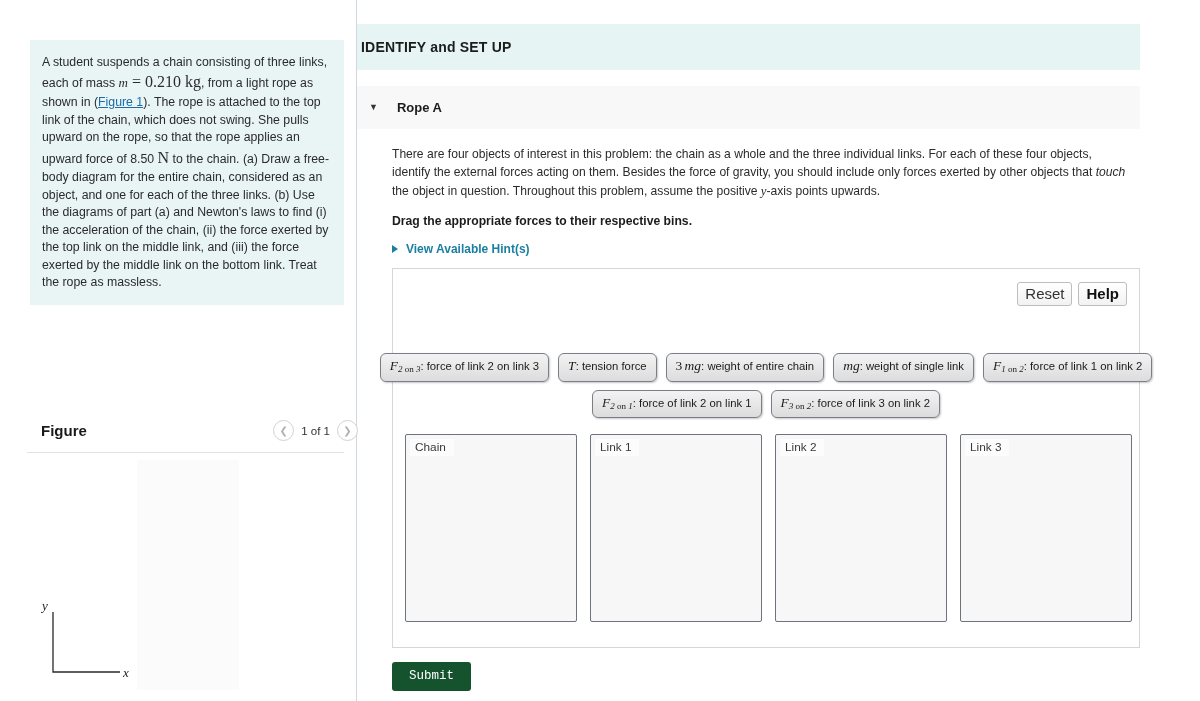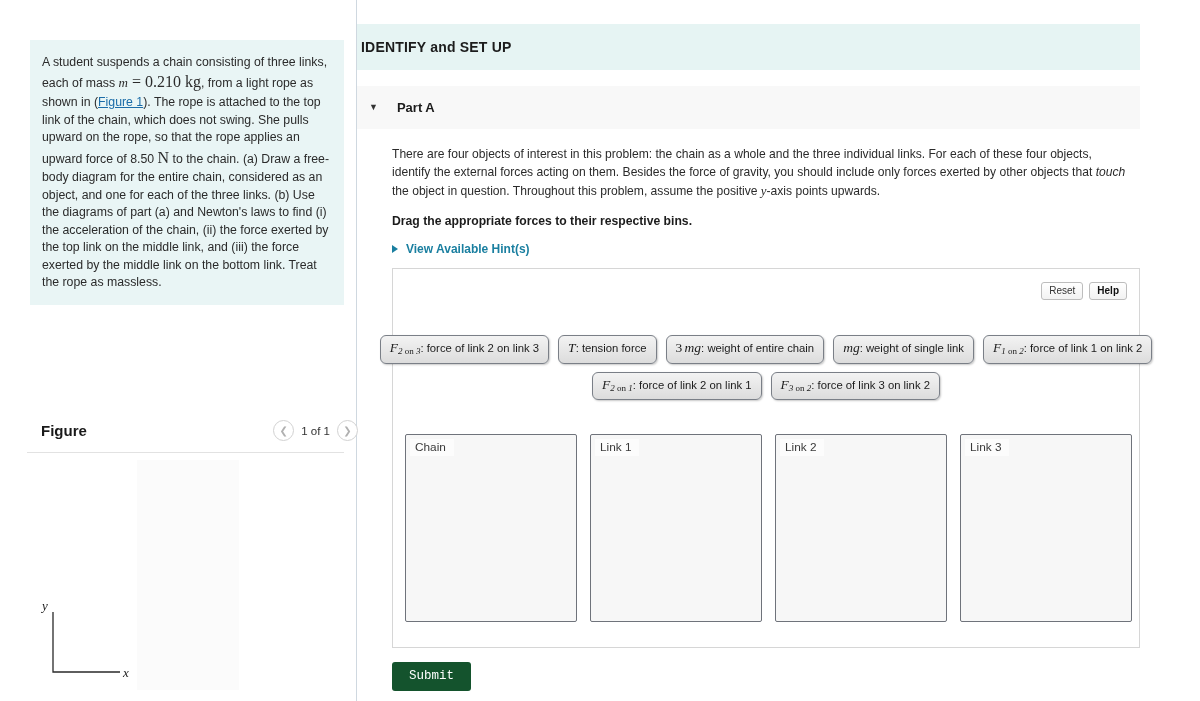--- a/index.html
+++ b/index.html
@@ -223,34 +223,34 @@
     background: #ffffff;
   }
   .tool-row {
     position: absolute;
     right: 12px;
     top: 13px;
     display: flex;
     gap: 6px;
   }
   .tool-btn {
-    font-size: 10px;
+    font-size: 15px;
     border: 1px solid #bdbdbd;
     border-radius: 3px;
     background: linear-gradient(#ffffff, #f2f2f2);
     padding: 2px 7px 3px 7px;
     cursor: pointer;
     color: #333;
   }
   .tool-btn.help { font-weight: bold; color:#111; }
 
   .chips-area {
     position: absolute;
     left: 0; right: 0;
-    top: 66px;
+    top: 84px;
   }
   .chip-row {
     display: flex;
     justify-content: center;
     gap: 9px;
     margin-bottom: 8px;
   }
   .chip {
     border: 1px solid #7a7f87;
     border-radius: 6px;
@@ -374,21 +374,21 @@
       </svg>
     </div>
   </div>
 
   <div class="right-col">
 
     <div class="identify-bar">IDENTIFY and SET UP</div>
 
     <div class="part-bar">
       <span class="caret">▼</span>
-      <span class="part-label">Part A</span>
+      <span class="part-label">Rope A</span>
     </div>
 
     <div class="body-wrap">
 
       <div class="intro-text"><span>There are four objects of interest in this problem: the chain as a whole and the three individual links. For each of these four objects, identify the external forces acting on them. Besides the force of gravity, you should include only forces exerted by other objects that </span><em>touch</em><span> the object in question. Throughout this problem, assume the positive </span><span class="mi">y</span><span>-axis points upwards.</span></div>
 
       <div class="drag-instr">Drag the appropriate forces to their respective bins.</div>
 
       <div class="hint-link">
         <span class="hint-tri"></span>

